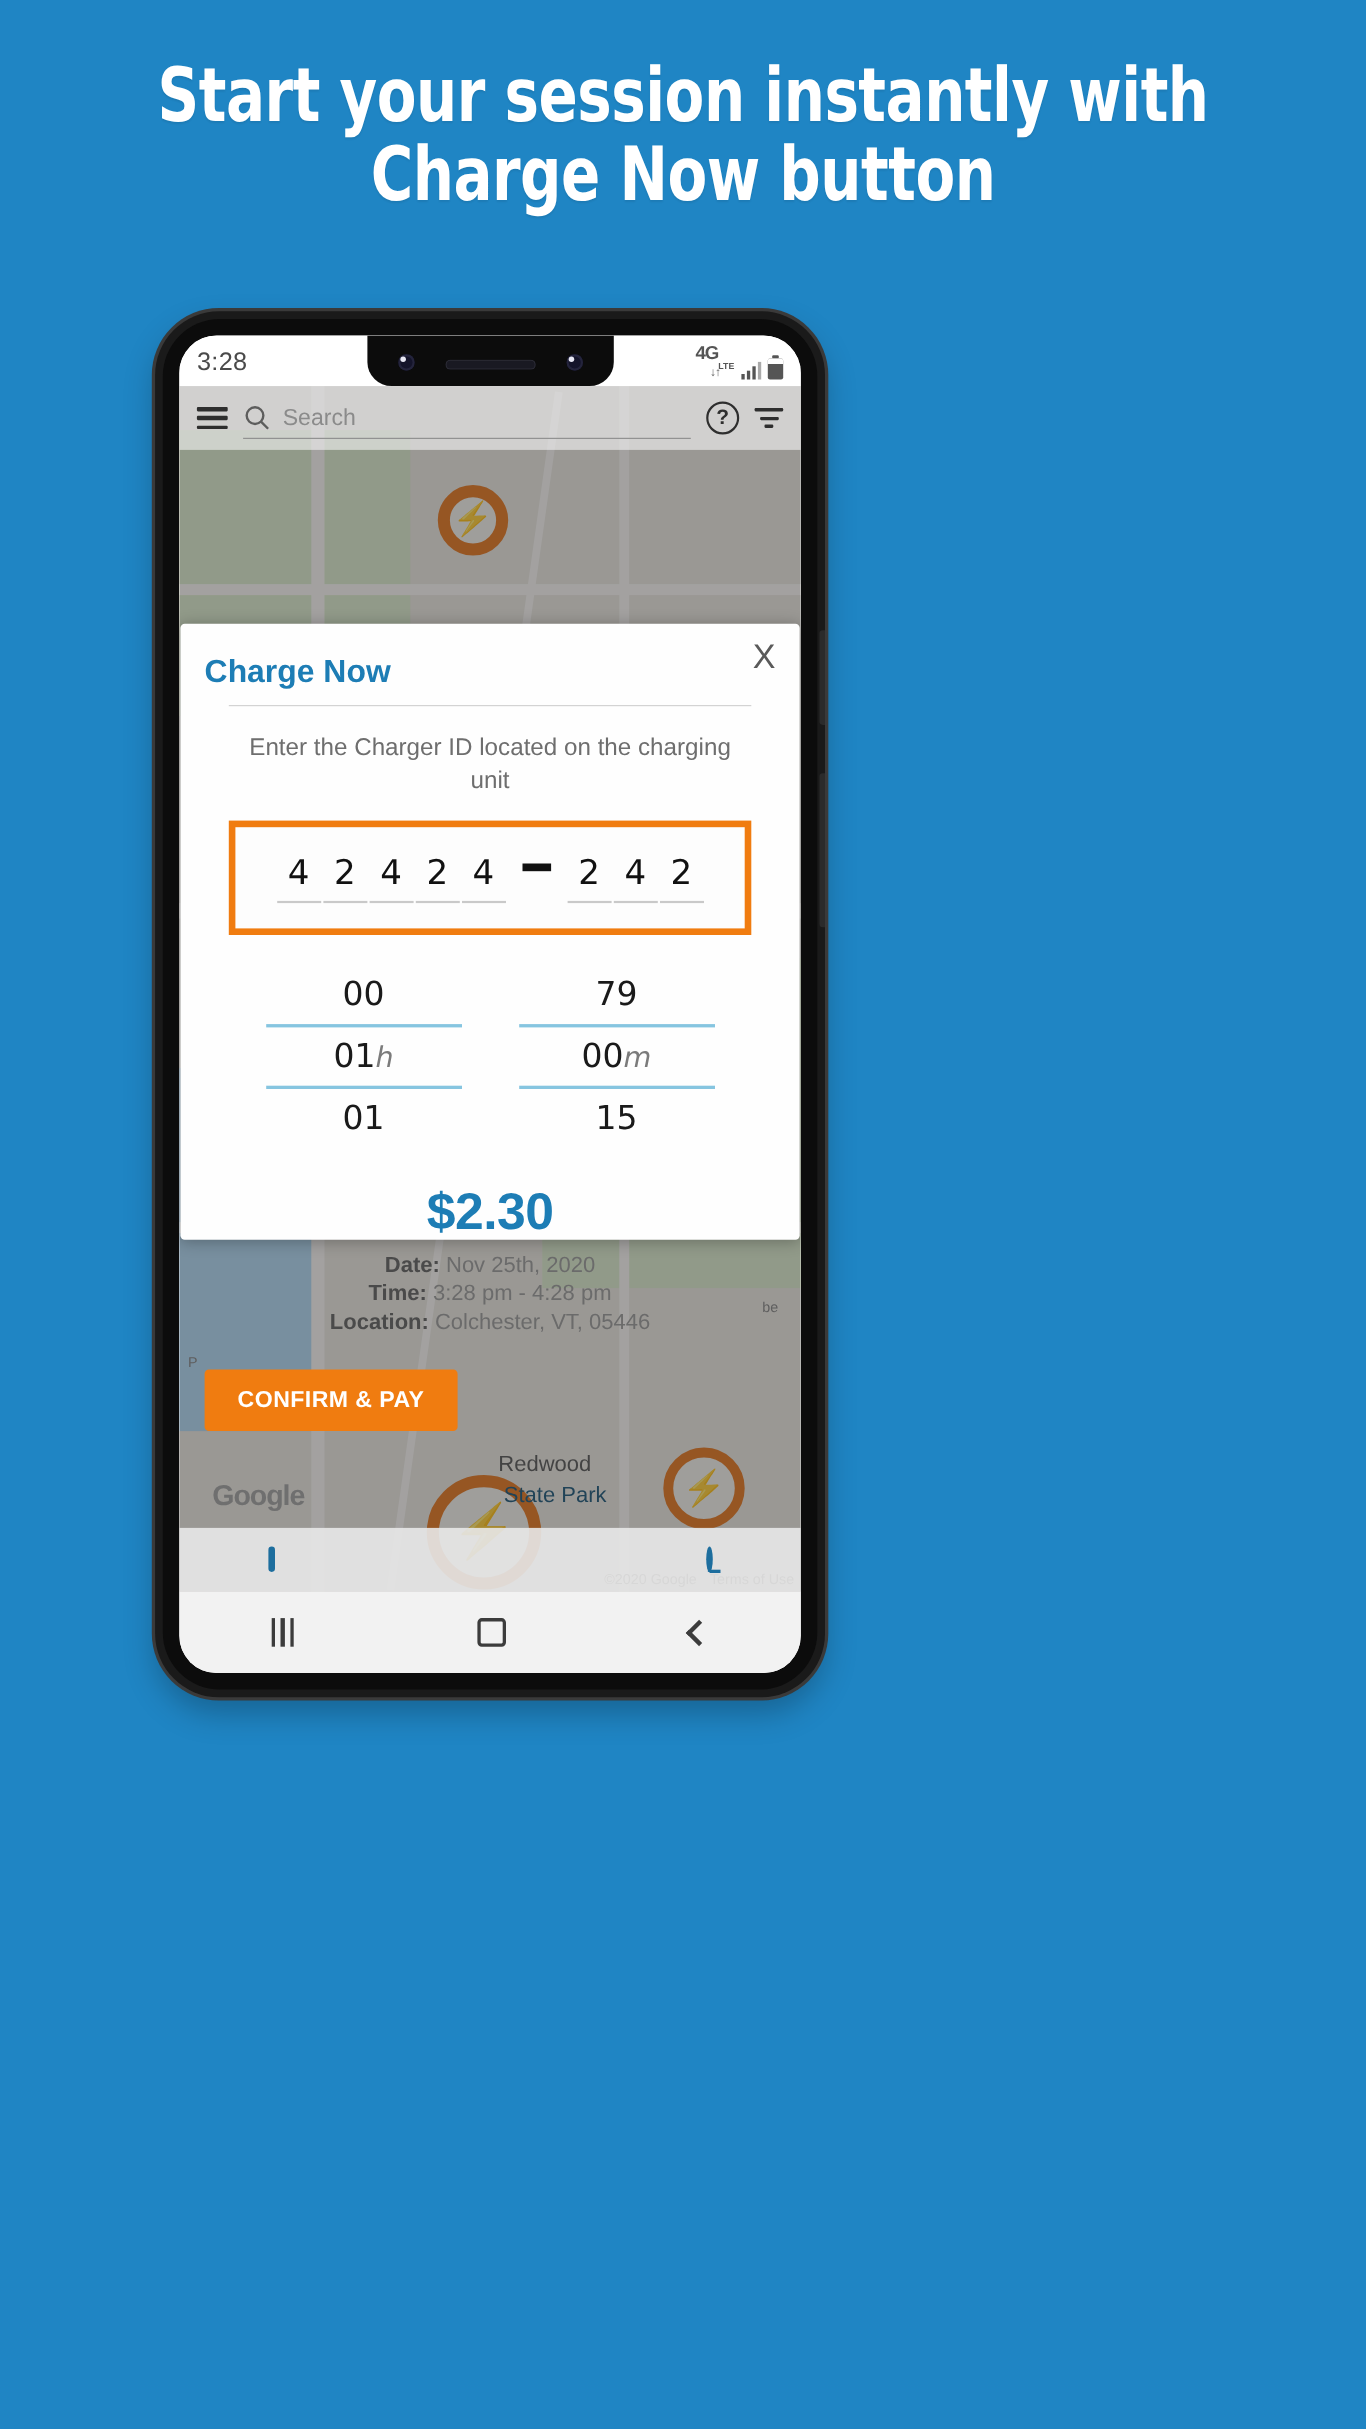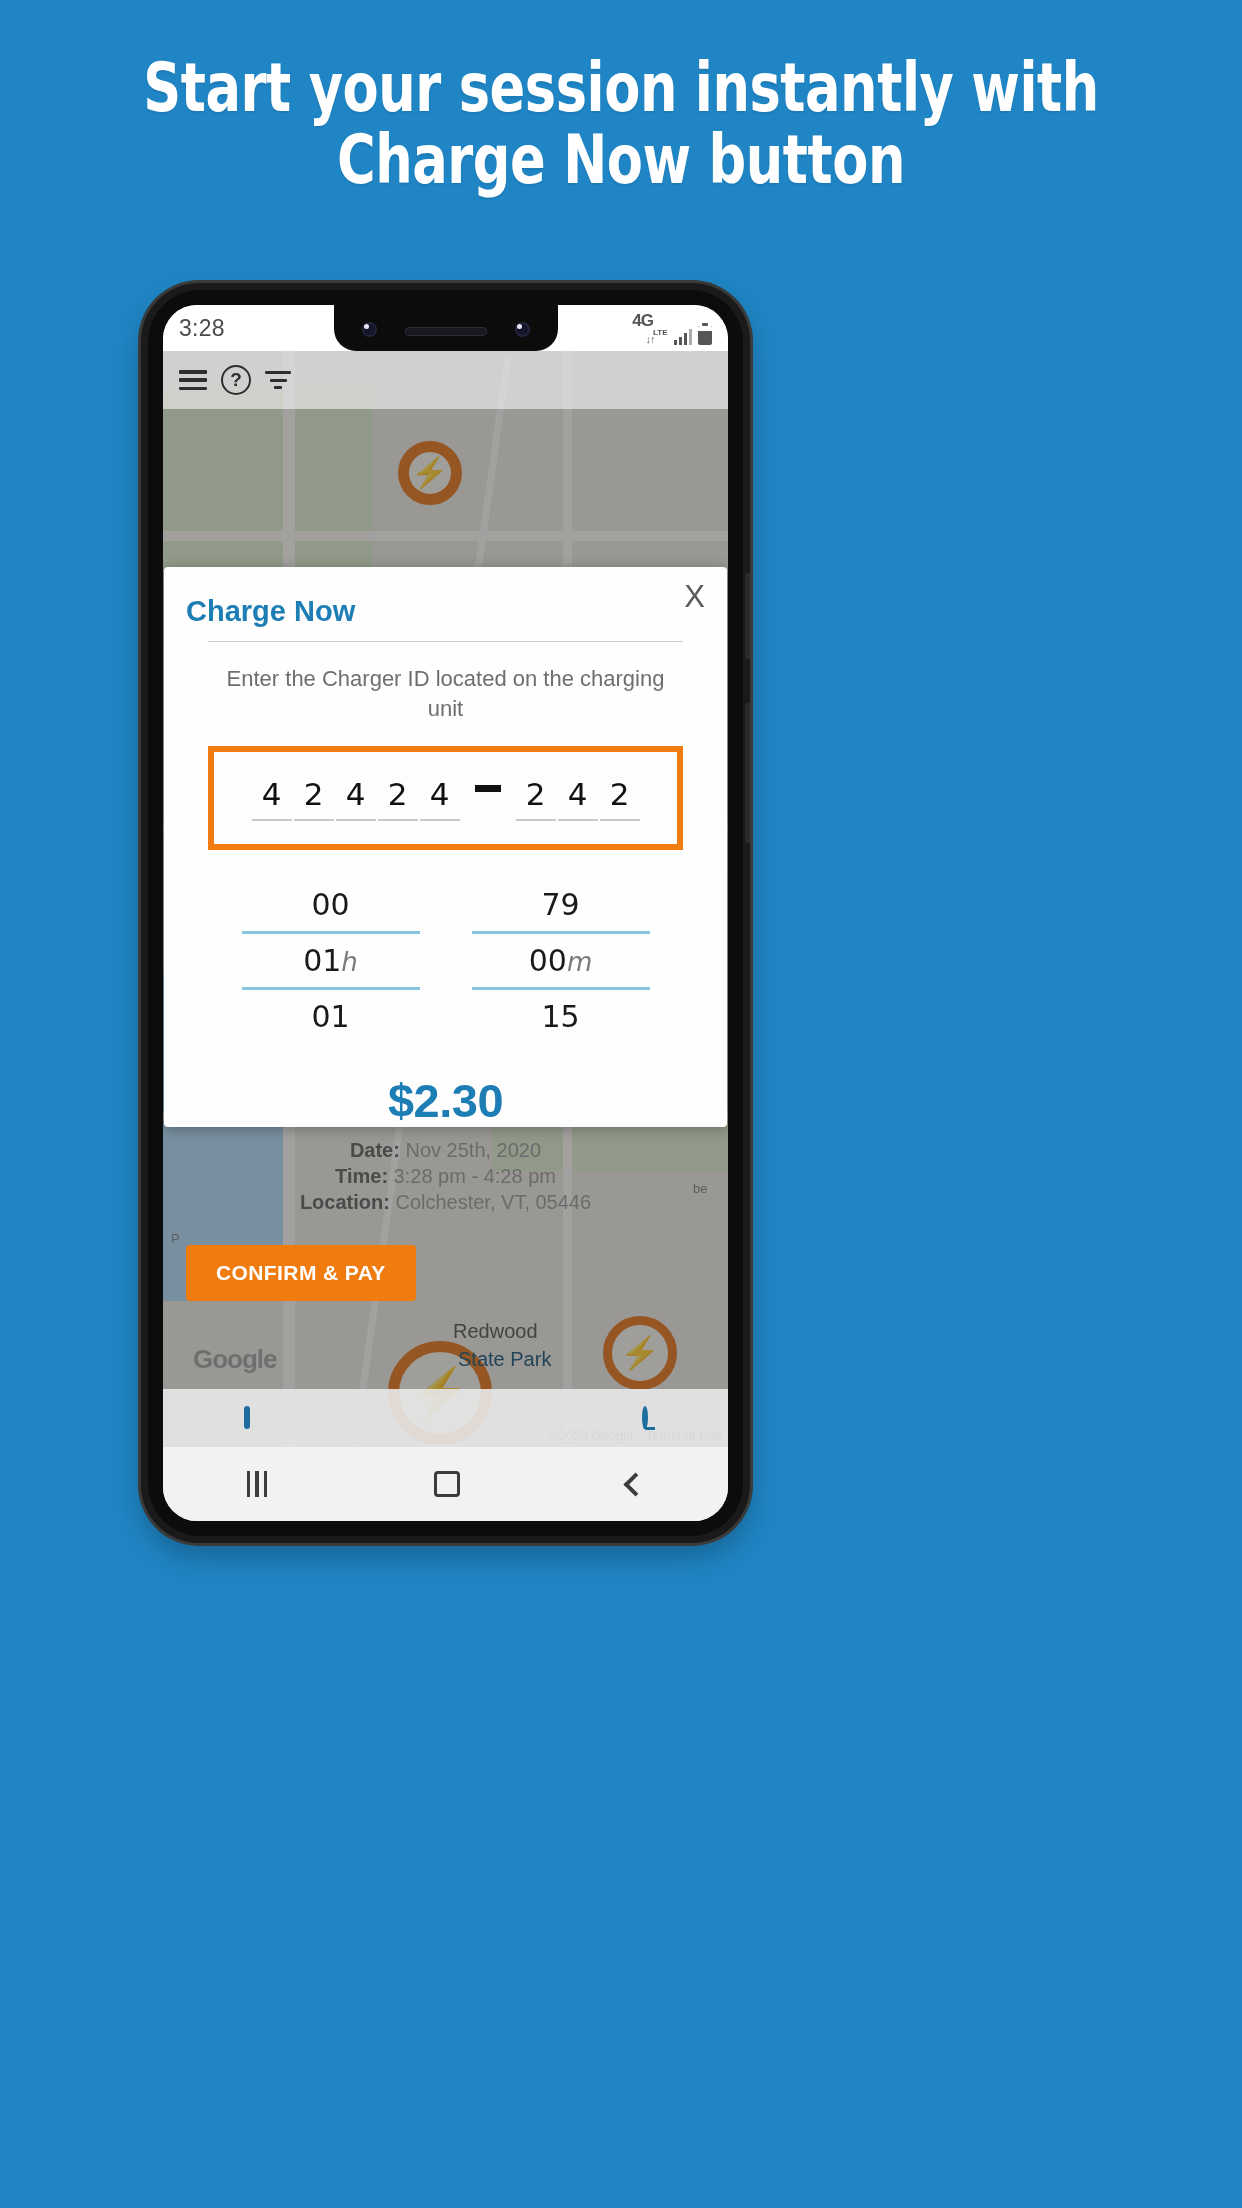--- a/index.html
+++ b/index.html
@@ -322,20 +322,27 @@
     </div>
 
     <div class="toolbar">
       <div class="ic">
         <span class="hamburger">
           <span></span>
             <span></span>
             <span></span>
         </span>
       </div>
+      <div class="search-wrap">
+        <svg width="26" height="26" viewBox="0 0 24 24">
+          <circle cx="10" cy="10" r="7" fill="none" stroke="#5d5d5d" stroke-width="2"></circle>
+          <line x1="15" y1="15" x2="21" y2="21" stroke="#5d5d5d" stroke-width="2"></line>
+        </svg>
+        <span class="search-placeholder">Search</span>
+      </div>
       <div class="ic">
         <span class="qmark">?</span>
       </div>
       <div class="ic">
         <span class="filter">
           <span></span>
             <span></span>
             <span></span>
         </span>
       </div>

